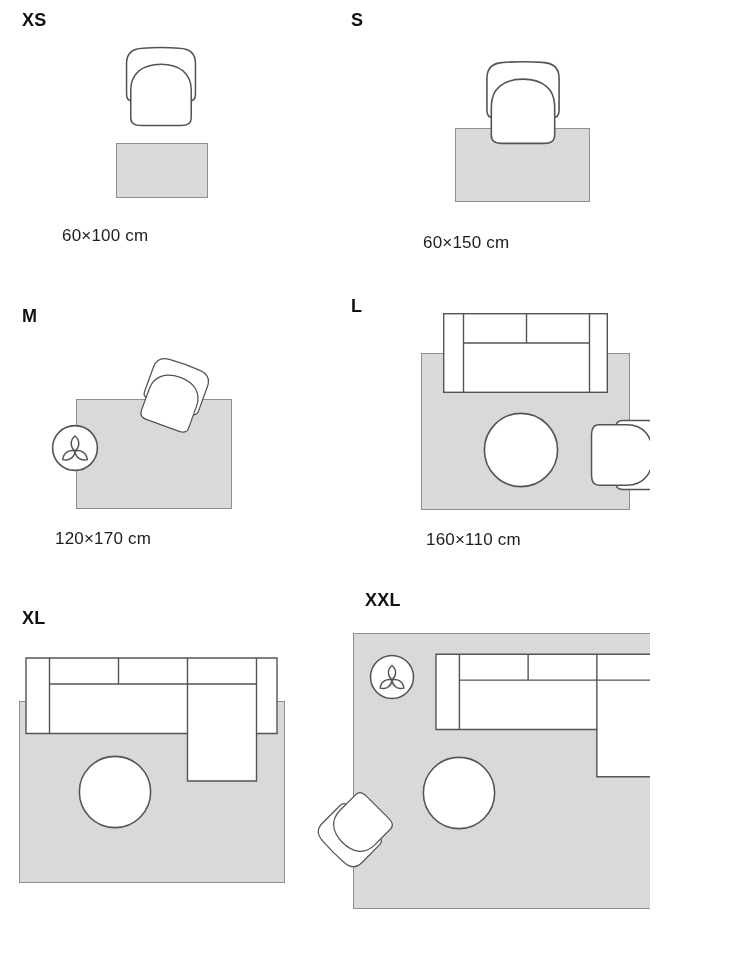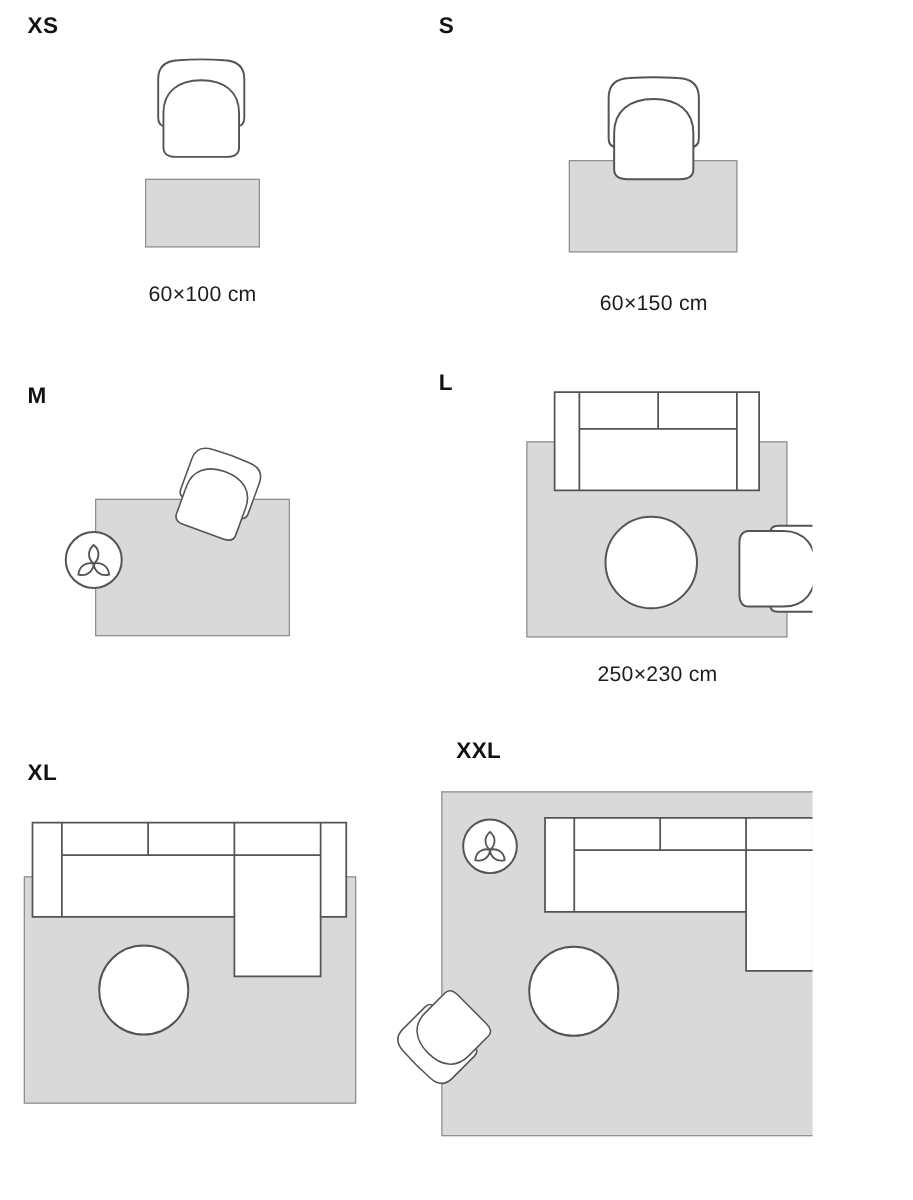--- a/index.html
+++ b/index.html
@@ -13,21 +13,20 @@
   .abs{position:absolute;}
   .size-label{
     font-size:18px;
     font-weight:bold;
     color:#111111;
     letter-spacing:.3px;
   }
   .caption{
     font-size:17px;
     color:#1c1c1c;
-    text-align:center;
     width:200px;
     letter-spacing:.2px;
   }
   .rug{
     background:#d9d9d9;
     border:1px solid #8f8f8f;
     box-sizing:border-box;
   }
   svg{display:block;overflow:visible;}
   .furn{stroke:#545454;fill:#ffffff;}
@@ -88,35 +87,36 @@
 
   <div class="abs" style="left:0;top:280px;width:340px;height:300px">
     <div class="abs size-label" style="left:22px;top:26px">M</div>
     <div class="abs rug" style="left:76px;top:119px;width:156px;height:110px"></div>
     <svg class="abs" style="left:139px;top:77px;transform:rotate(20deg)" width="70" height="75" viewBox="0 0 100 104">
         <use href="#armchair"></use>
       </svg>
     <svg class="abs" style="left:51px;top:144px" width="48" height="48" viewBox="0 0 48 48">
         <use href="#plant"></use>
       </svg>
+    <div class="abs caption" style="left:55px;top:249px">120×170 cm</div>
   </div>
 
   <div class="abs" style="left:340px;top:280px;width:390px;height:300px">
     <div class="abs size-label" style="left:11px;top:16px">L</div>
     <div class="abs rug" style="left:81px;top:73px;width:209px;height:157px"></div>
     <svg class="abs" style="left:103px;top:33px" width="165" height="80" viewBox="0 0 165 80">
         <use href="#sofa2"></use>
       </svg>
     <svg class="abs" style="left:143px;top:132px" width="76" height="76" viewBox="0 0 76 76">
         <use href="#roundtable"></use>
       </svg>
     <svg class="abs" style="left:249px;top:131px;transform:rotate(90deg)" width="84" height="88" viewBox="0 0 100 104">
         <use href="#armchair"></use>
       </svg>
-    <div class="abs caption" style="left:86px;top:250px">250×230 cm</div>
+    <div class="abs caption" style="left:86px;top:250px">160×110 cm</div>
   </div>
 
   <div class="abs" style="left:0;top:580px;width:340px;height:380px">
     <div class="abs size-label" style="left:22px;top:28px">XL</div>
     <div class="abs rug" style="left:19px;top:121px;width:266px;height:182px"></div>
     <svg class="abs" style="left:25px;top:77px" width="253" height="125" viewBox="0 0 253 125">
         <use href="#sectional"></use>
       </svg>
     <svg class="abs" style="left:78px;top:175px" width="74" height="74" viewBox="0 0 76 76">
         <use href="#roundtable"></use>

